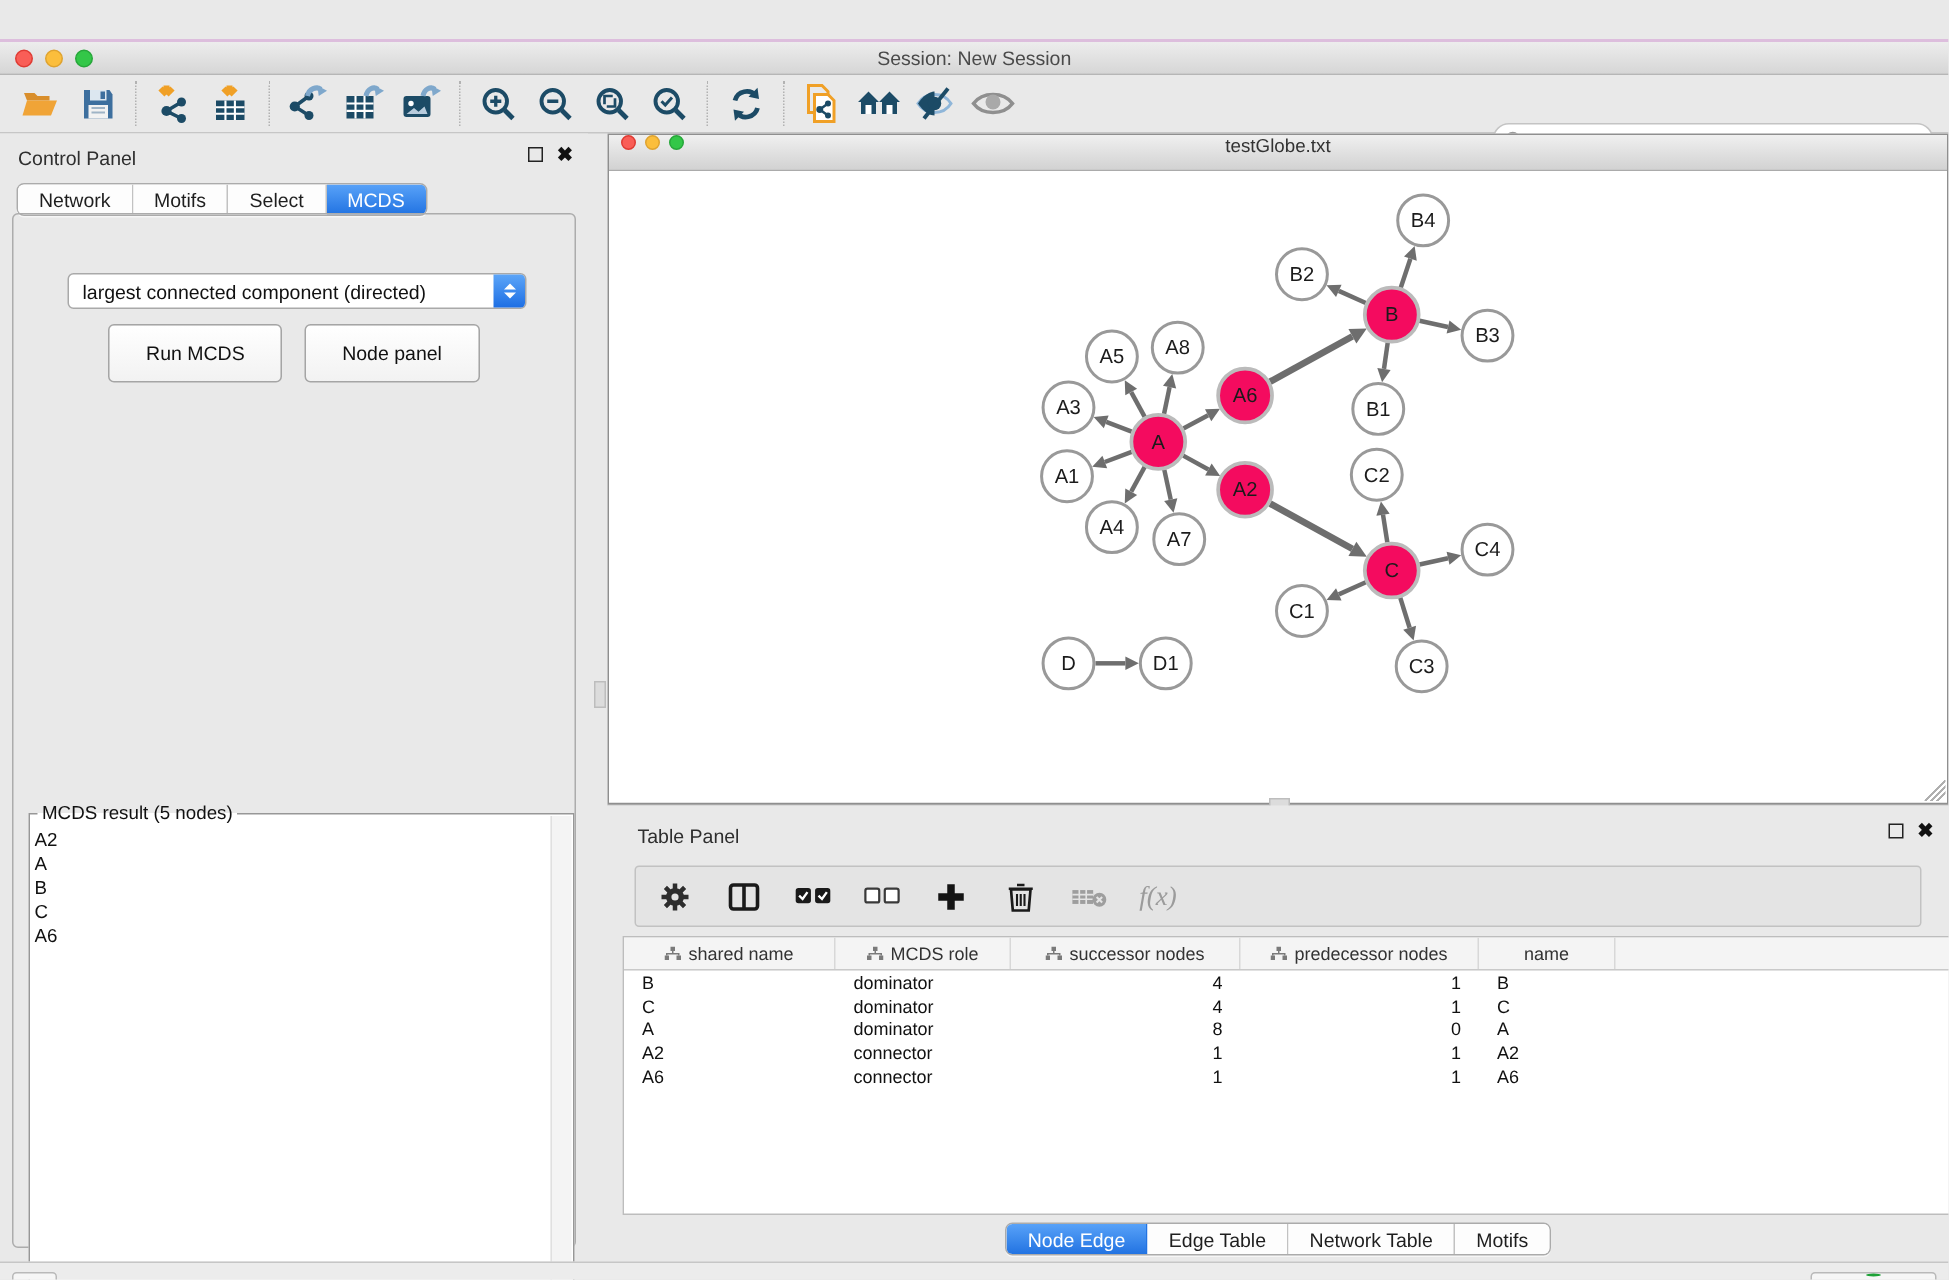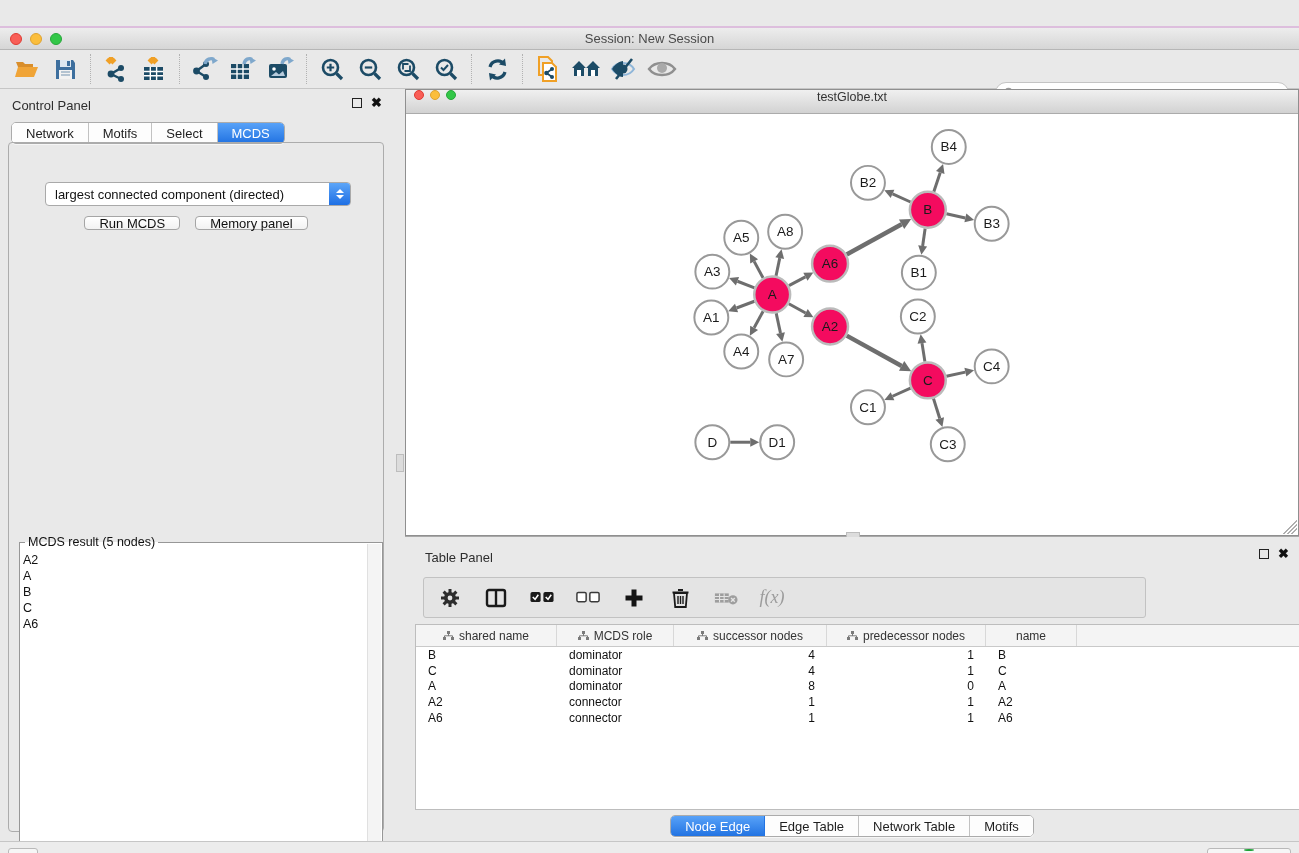--- a/index.html
+++ b/index.html
@@ -55,22 +55,22 @@
   .dropdown { position:absolute; top:39px; left:36px; width:306px; height:24px;
     background:#fff; border:1px solid #A9A9A9; border-radius:4px;
     display:flex; align-items:center; font-size:13px; color:#111; padding-left:9px; }
   .dd-cap { position:absolute; right:0px; top:0px; bottom:0px; width:21px;
     background:linear-gradient(#5CA5F8,#1E6FE4); border-radius:0 3px 3px 0;
     display:flex; flex-direction:column; align-items:center; justify-content:center; gap:2px; }
   .chev { width:0; height:0; border-left:4px solid transparent; border-right:4px solid transparent; }
   .chev.up { border-bottom:4.5px solid #fff; }
   .chev.dn { border-top:4.5px solid #fff; }
   .btn-row { position:absolute; top:73px; left:0; width:100%; display:flex; justify-content:center; gap:15px; }
-  .push-btn { height:14px; background:linear-gradient(#FFFFFF,#F2F2F2); border:1px solid #A5A5A5;
-    border-radius:4px; font-size:13px; color:#111; padding:0 14px; display:flex; align-items:center;text-align:center; }
+  .push-btn { height:39px; background:linear-gradient(#FFFFFF,#F2F2F2); border:1px solid #A5A5A5;
+    border-radius:4px; font-size:13px; color:#111; padding:0 24px; display:flex; align-items:center;text-align:center; }
 
   .mcds-box { position:absolute; left:10px; top:399px; width:364px; height:341px;
     border:1px solid #979797; background:#fff; }
   .mcds-legend { position:absolute; top:-8px; left:5px; padding:0 3px; font-size:12.5px; color:#111;
     background:linear-gradient(#E9E9E9 50%, #FFFFFF 50%); }
   .mcds-list { position:absolute; inset:9px 16px 2px 3px; overflow:hidden; }
   .result-item { font-size:12.5px; color:#111; line-height:16px; }
   .mcds-scroll { position:absolute; top:1px; right:1px; bottom:1px; width:14px;
     background:#F4F4F4; border-left:1px solid #E0E0E0; }
 
@@ -92,21 +92,21 @@
   .net-canvas svg text { font-family:"Liberation Sans",sans-serif; }
   .resize-grip { position:absolute; right:1px; bottom:1px; width:14px; height:14px;
     background:
       linear-gradient(135deg, transparent 48%, #AFAFAF 48%, #AFAFAF 55%, transparent 55%),
       linear-gradient(135deg, transparent 62%, #AFAFAF 62%, #AFAFAF 69%, transparent 69%),
       linear-gradient(135deg, transparent 76%, #AFAFAF 76%, #AFAFAF 83%, transparent 83%); }
 
   
   .table-panel { left:405px; top:511px; width:894px; height:304px; background:#E9E9E9; }
   .tp-header { position:absolute; left:20px; top:13px; font-size:13px; color:#2E2E2E; }
-  .tp-toolbar { position:absolute; left:18px; top:40px; width:723px; height:41px;
+  .tp-toolbar { position:absolute; left:18px; top:40px; width:858px; height:41px;
     background:#E4E4E4; border:1px solid #C2C2C2; border-radius:3px;
     display:flex; align-items:center; padding-left:14px; gap:22px; }
   .tp-ic { display:flex; align-items:center; justify-content:center; width:24px; height:24px; }
   .fx { font-family:"Liberation Serif",serif; font-style:italic; font-size:18px; color:#9B9B9B; }
 
   .node-table { position:absolute; left:10px; top:87px; width:941px; height:186px;
     background:#fff; border:1px solid #BDBDBD; overflow:hidden; }
   .thead { display:flex; height:22px; background:#F4F4F4; border-bottom:1px solid #C9C9C9; }
   .th { display:flex; align-items:center; justify-content:center; gap:5px;
     border-right:1px solid #D8D8D8; font-size:12px; color:#333; height:100%; }
@@ -305,21 +305,21 @@
   <div class="cp-content">
     <div class="dropdown">
       <span>largest connected component (directed)</span>
       <span class="dd-cap">
         <span class="chev up"></span>
           <span class="chev dn"></span>
       </span>
     </div>
     <div class="btn-row">
       <span class="push-btn">Run MCDS</span>
-      <span class="push-btn">Memory panel</span>
+      <span class="push-btn">Node panel</span>
     </div>
     <div class="mcds-box">
       <span class="mcds-legend">MCDS result (5 nodes)</span>
       <div class="mcds-list">
           <div class="result-item">A2</div>
           <div class="result-item">A</div>
           <div class="result-item">B</div>
           <div class="result-item">C</div>
           <div class="result-item">A6</div>
         </div>

